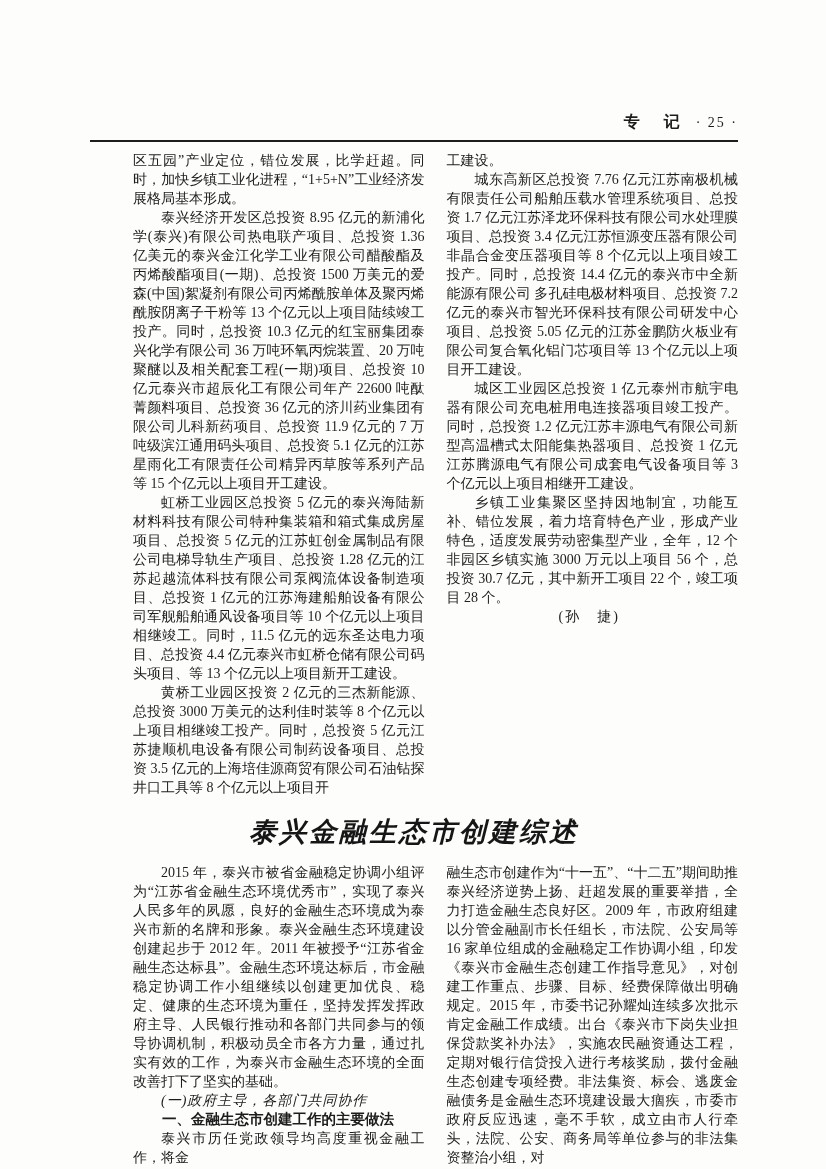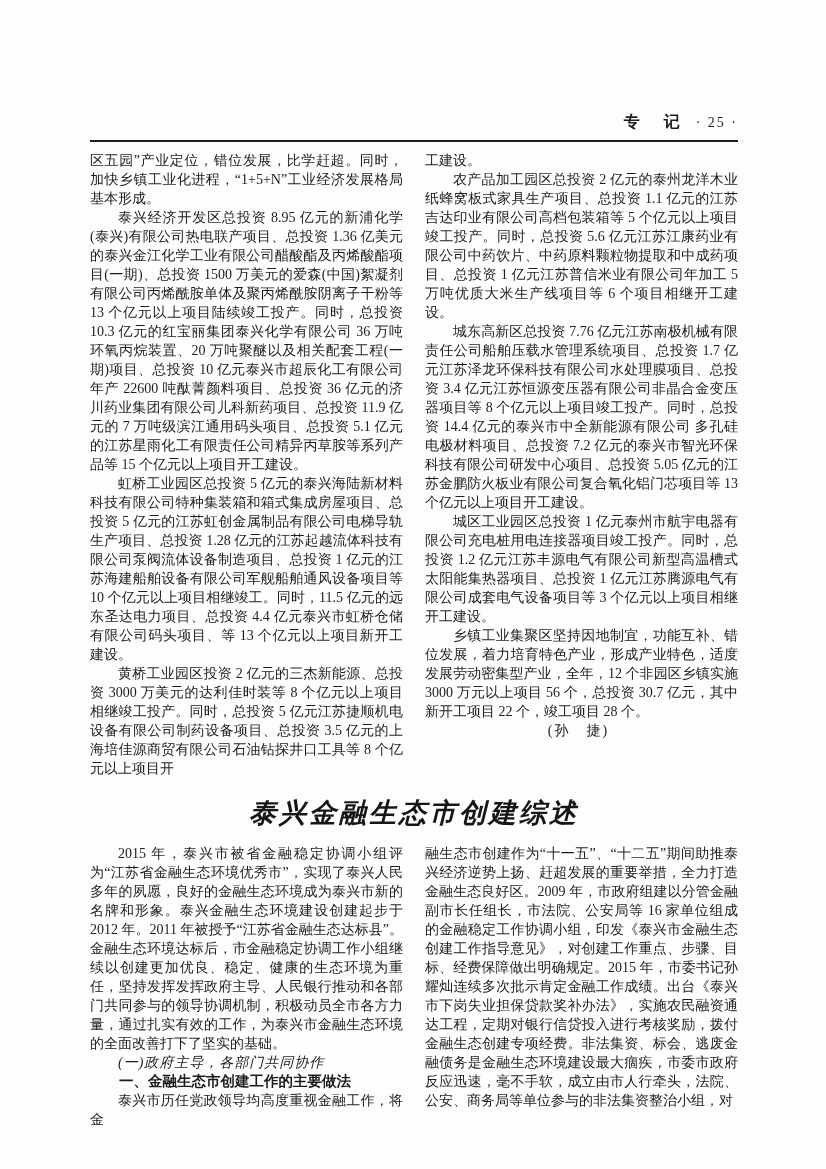--- a/index.html
+++ b/index.html
@@ -33,20 +33,21 @@
   }
   .header-pageno {
     font-size:14px;
     letter-spacing:2px;
     font-family:Liberation Serif, serif;
   }
   .cols {
     display:flex;
     gap:22px;
     margin-top:9px;
+    margin-left:43px;
   }
   .col {
     width:313px;
     font-size:14px;
     line-height:19px;
     text-align:justify;
   }
   .col p { margin:0; }
   .indent { text-indent:2em; }
   .noindent { text-indent:0; }
@@ -87,21 +88,20 @@
 
   <section class="cols">
     <div class="col">
       <p class="noindent">区五园”产业定位，错位发展，比学赶超。同时，加快乡镇工业化进程，“1+5+N”工业经济发展格局基本形成。</p>
       <p class="indent">泰兴经济开发区总投资 8.95 亿元的新浦化学(泰兴)有限公司热电联产项目、总投资 1.36 亿美元的泰兴金江化学工业有限公司醋酸酯及丙烯酸酯项目(一期)、总投资 1500 万美元的爱森(中国)絮凝剂有限公司丙烯酰胺单体及聚丙烯酰胺阴离子干粉等 13 个亿元以上项目陆续竣工投产。同时，总投资 10.3 亿元的红宝丽集团泰兴化学有限公司 36 万吨环氧丙烷装置、20 万吨聚醚以及相关配套工程(一期)项目、总投资 10 亿元泰兴市超辰化工有限公司年产 22600 吨酞菁颜料项目、总投资 36 亿元的济川药业集团有限公司儿科新药项目、总投资 11.9 亿元的 7 万吨级滨江通用码头项目、总投资 5.1 亿元的江苏星雨化工有限责任公司精异丙草胺等系列产品等 15 个亿元以上项目开工建设。</p>
       <p class="indent">虹桥工业园区总投资 5 亿元的泰兴海陆新材料科技有限公司特种集装箱和箱式集成房屋项目、总投资 5 亿元的江苏虹创金属制品有限公司电梯导轨生产项目、总投资 1.28 亿元的江苏起越流体科技有限公司泵阀流体设备制造项目、总投资 1 亿元的江苏海建船舶设备有限公司军舰船舶通风设备项目等 10 个亿元以上项目相继竣工。同时，11.5 亿元的远东圣达电力项目、总投资 4.4 亿元泰兴市虹桥仓储有限公司码头项目、等 13 个亿元以上项目新开工建设。</p>
       <p class="indent">黄桥工业园区投资 2 亿元的三杰新能源、总投资 3000 万美元的达利佳时装等 8 个亿元以上项目相继竣工投产。同时，总投资 5 亿元江苏捷顺机电设备有限公司制药设备项目、总投资 3.5 亿元的上海培佳源商贸有限公司石油钻探井口工具等 8 个亿元以上项目开</p>
     </div>
     <div class="col">
       <p class="noindent">工建设。</p>
-      <p class="indent">农产品加工园区总投资 2 亿元的泰州龙洋木业纸蜂窝板式家具生产项目、总投资 1.1 亿元的江苏吉达印业有限公司高档包装箱等 5 个亿元以上项目竣工投产。同时，总投资 5.6 亿元江苏江康药业有限公司中药饮片、中药原料颗粒物提取和中成药项目、总投资 1 亿元江苏普信米业有限公司年加工 5 万吨优质大米生产线项目等 6 个项目相继开工建设。</p>
       <p class="indent">城东高新区总投资 7.76 亿元江苏南极机械有限责任公司船舶压载水管理系统项目、总投资 1.7 亿元江苏泽龙环保科技有限公司水处理膜项目、总投资 3.4 亿元江苏恒源变压器有限公司非晶合金变压器项目等 8 个亿元以上项目竣工投产。同时，总投资 14.4 亿元的泰兴市中全新能源有限公司 多孔硅电极材料项目、总投资 7.2 亿元的泰兴市智光环保科技有限公司研发中心项目、总投资 5.05 亿元的江苏金鹏防火板业有限公司复合氧化铝门芯项目等 13 个亿元以上项目开工建设。</p>
       <p class="indent">城区工业园区总投资 1 亿元泰州市航宇电器有限公司充电桩用电连接器项目竣工投产。同时，总投资 1.2 亿元江苏丰源电气有限公司新型高温槽式太阳能集热器项目、总投资 1 亿元江苏腾源电气有限公司成套电气设备项目等 3 个亿元以上项目相继开工建设。</p>
       <p class="indent">乡镇工业集聚区坚持因地制宜，功能互补、错位发展，着力培育特色产业，形成产业特色，适度发展劳动密集型产业，全年，12 个非园区乡镇实施 3000 万元以上项目 56 个，总投资 30.7 亿元，其中新开工项目 22 个，竣工项目 28 个。</p>
       <p class="byline">(孙　捷)</p>
     </div>
   </section>
 
   <h1 class="article-title">泰兴金融生态市创建综述</h1>
 
   <section class="cols">

